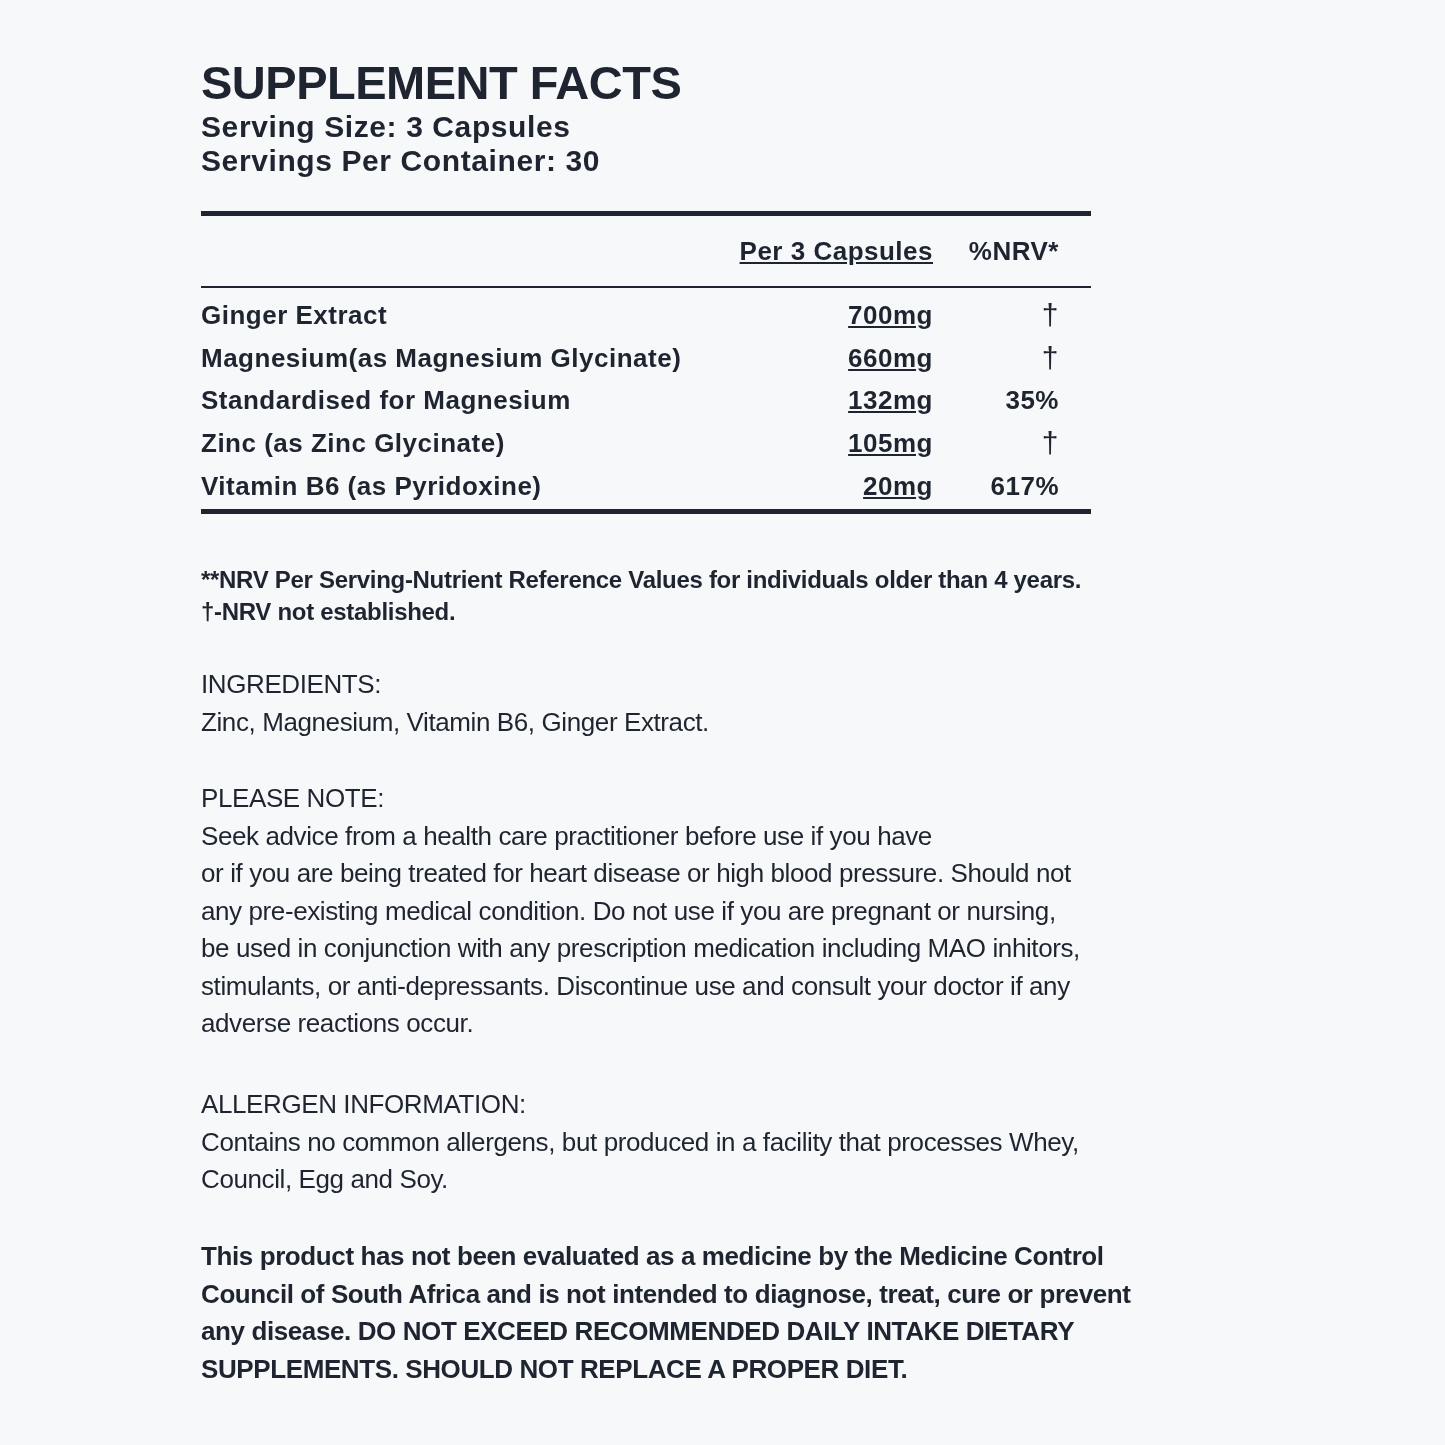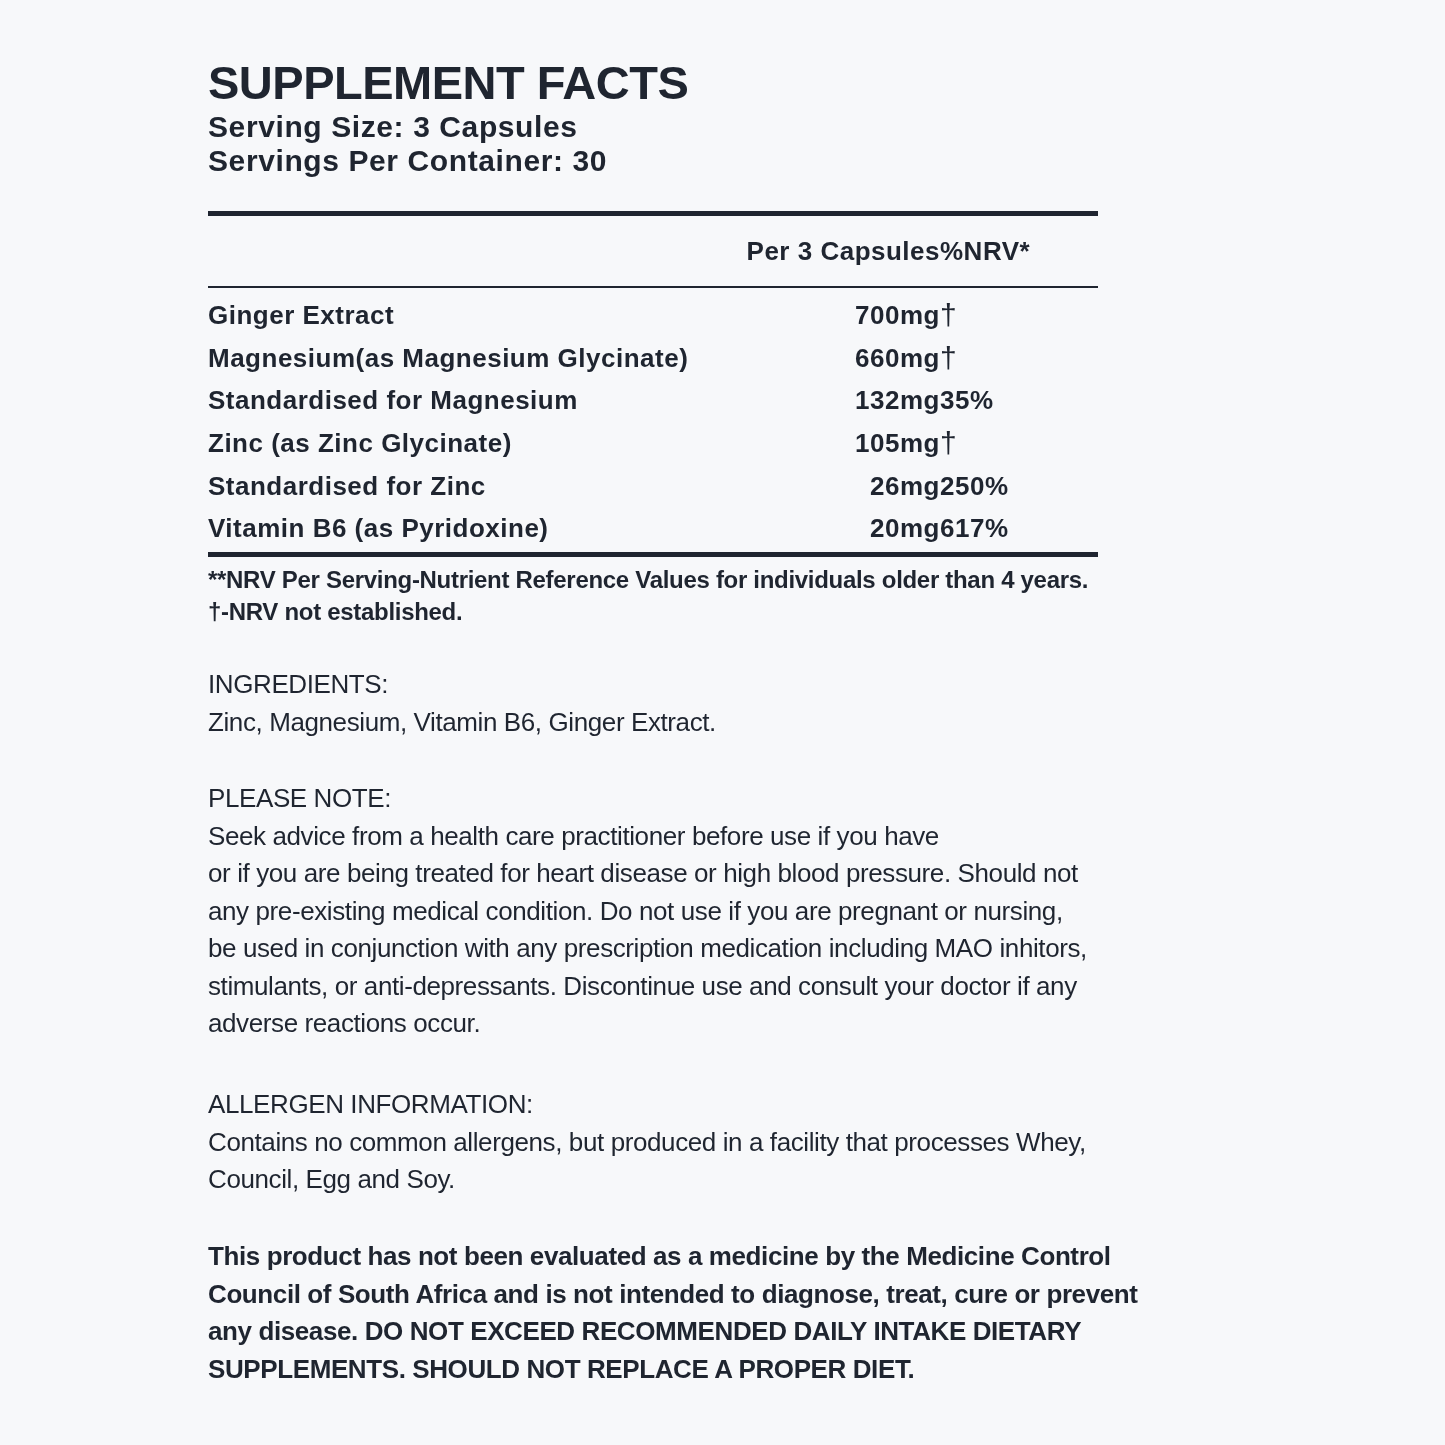--- a/index.html
+++ b/index.html
@@ -10,21 +10,21 @@
   body {
     width: 1445px;
     height: 1445px;
     position: relative;
     overflow: hidden;
     color: #1f2530;
     font-family: "Liberation Sans", sans-serif;
   }
   .wrap {
     position: absolute;
-    left: 208px;
+    left: 201px;
     top: 56px;
     width: 1040px;
   }
   .title {
     font-size: 47px;
     font-weight: 700;
     letter-spacing: -0.5px;
     line-height: 54px;
     margin: 0;
   }
@@ -50,22 +50,22 @@
   }
   .head-row {
     display: flex;
     height: 70px;
     align-items: center;
     font-size: 26px;
     font-weight: 700;
     letter-spacing: 0.5px;
   }
   .col-name { flex: 1; }
-  .col-amt { width: 210px; text-align: right; padding-right: 0; }
-  .col-nrv { width: 158px; padding-right: 32px; box-sizing: border-box; }
+  .col-amt { width: 210px; text-align: right; padding-right: 0; text-decoration: underline; }
+  .col-nrv { width: 158px; text-align: right; padding-right: 32px; box-sizing: border-box; }
   .row {
     display: flex;
     height: 42.7px;
     align-items: center;
     font-size: 26px;
     font-weight: 700;
     letter-spacing: 0.5px;
   }
   .rows { padding-top: 6px; padding-bottom: 2px; }
   .dagger { font-weight: 400; font-size: 30px; }
@@ -120,25 +120,20 @@
         <div class="col-name">Standardised for Magnesium</div>
         <div class="col-amt">132mg</div>
         <div class="col-nrv">35%</div>
       </div>
       <div class="row">
         <div class="col-name">Zinc (as Zinc Glycinate)</div>
         <div class="col-amt">105mg</div>
         <div class="col-nrv dagger">†</div>
       </div>
       <div class="row">
-        <div class="col-name">Standardised for Zinc</div>
-        <div class="col-amt">26mg</div>
-        <div class="col-nrv">250%</div>
-      </div>
-      <div class="row">
         <div class="col-name">Vitamin B6 (as Pyridoxine)</div>
         <div class="col-amt">20mg</div>
         <div class="col-nrv">617%</div>
       </div>
     </div>
     <div class="rule-thick"></div>
   </div>
 
   <div class="notes">
     <div>**NRV Per Serving-Nutrient Reference Values for individuals older than 4 years.</div>

